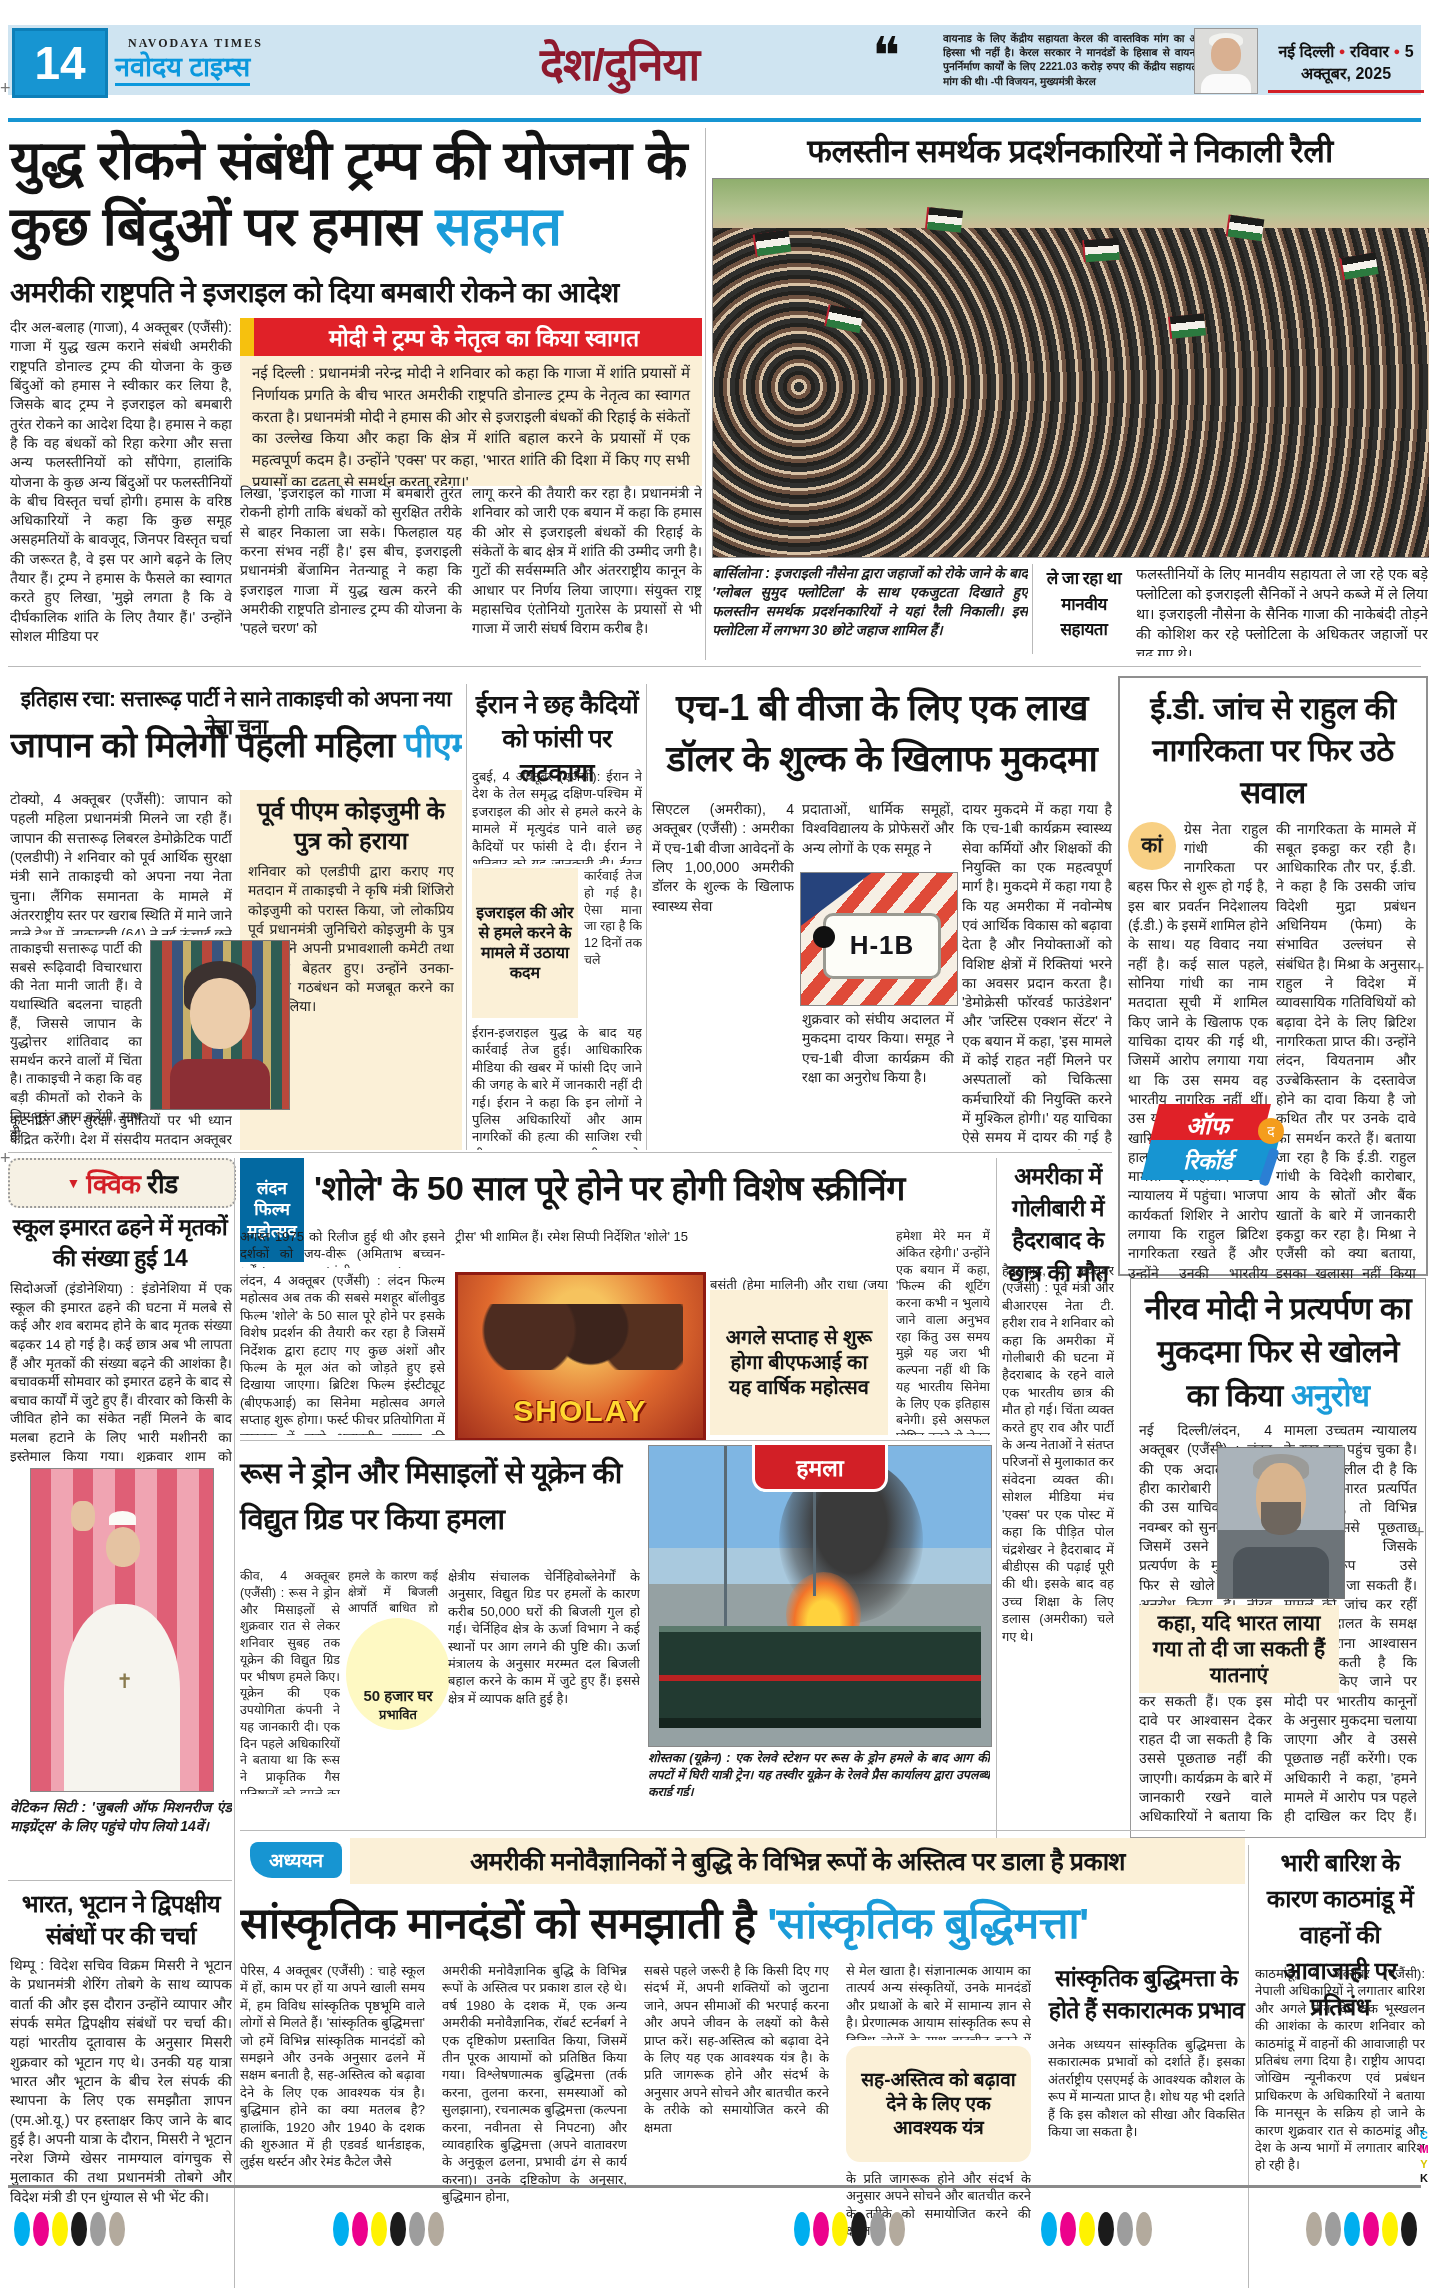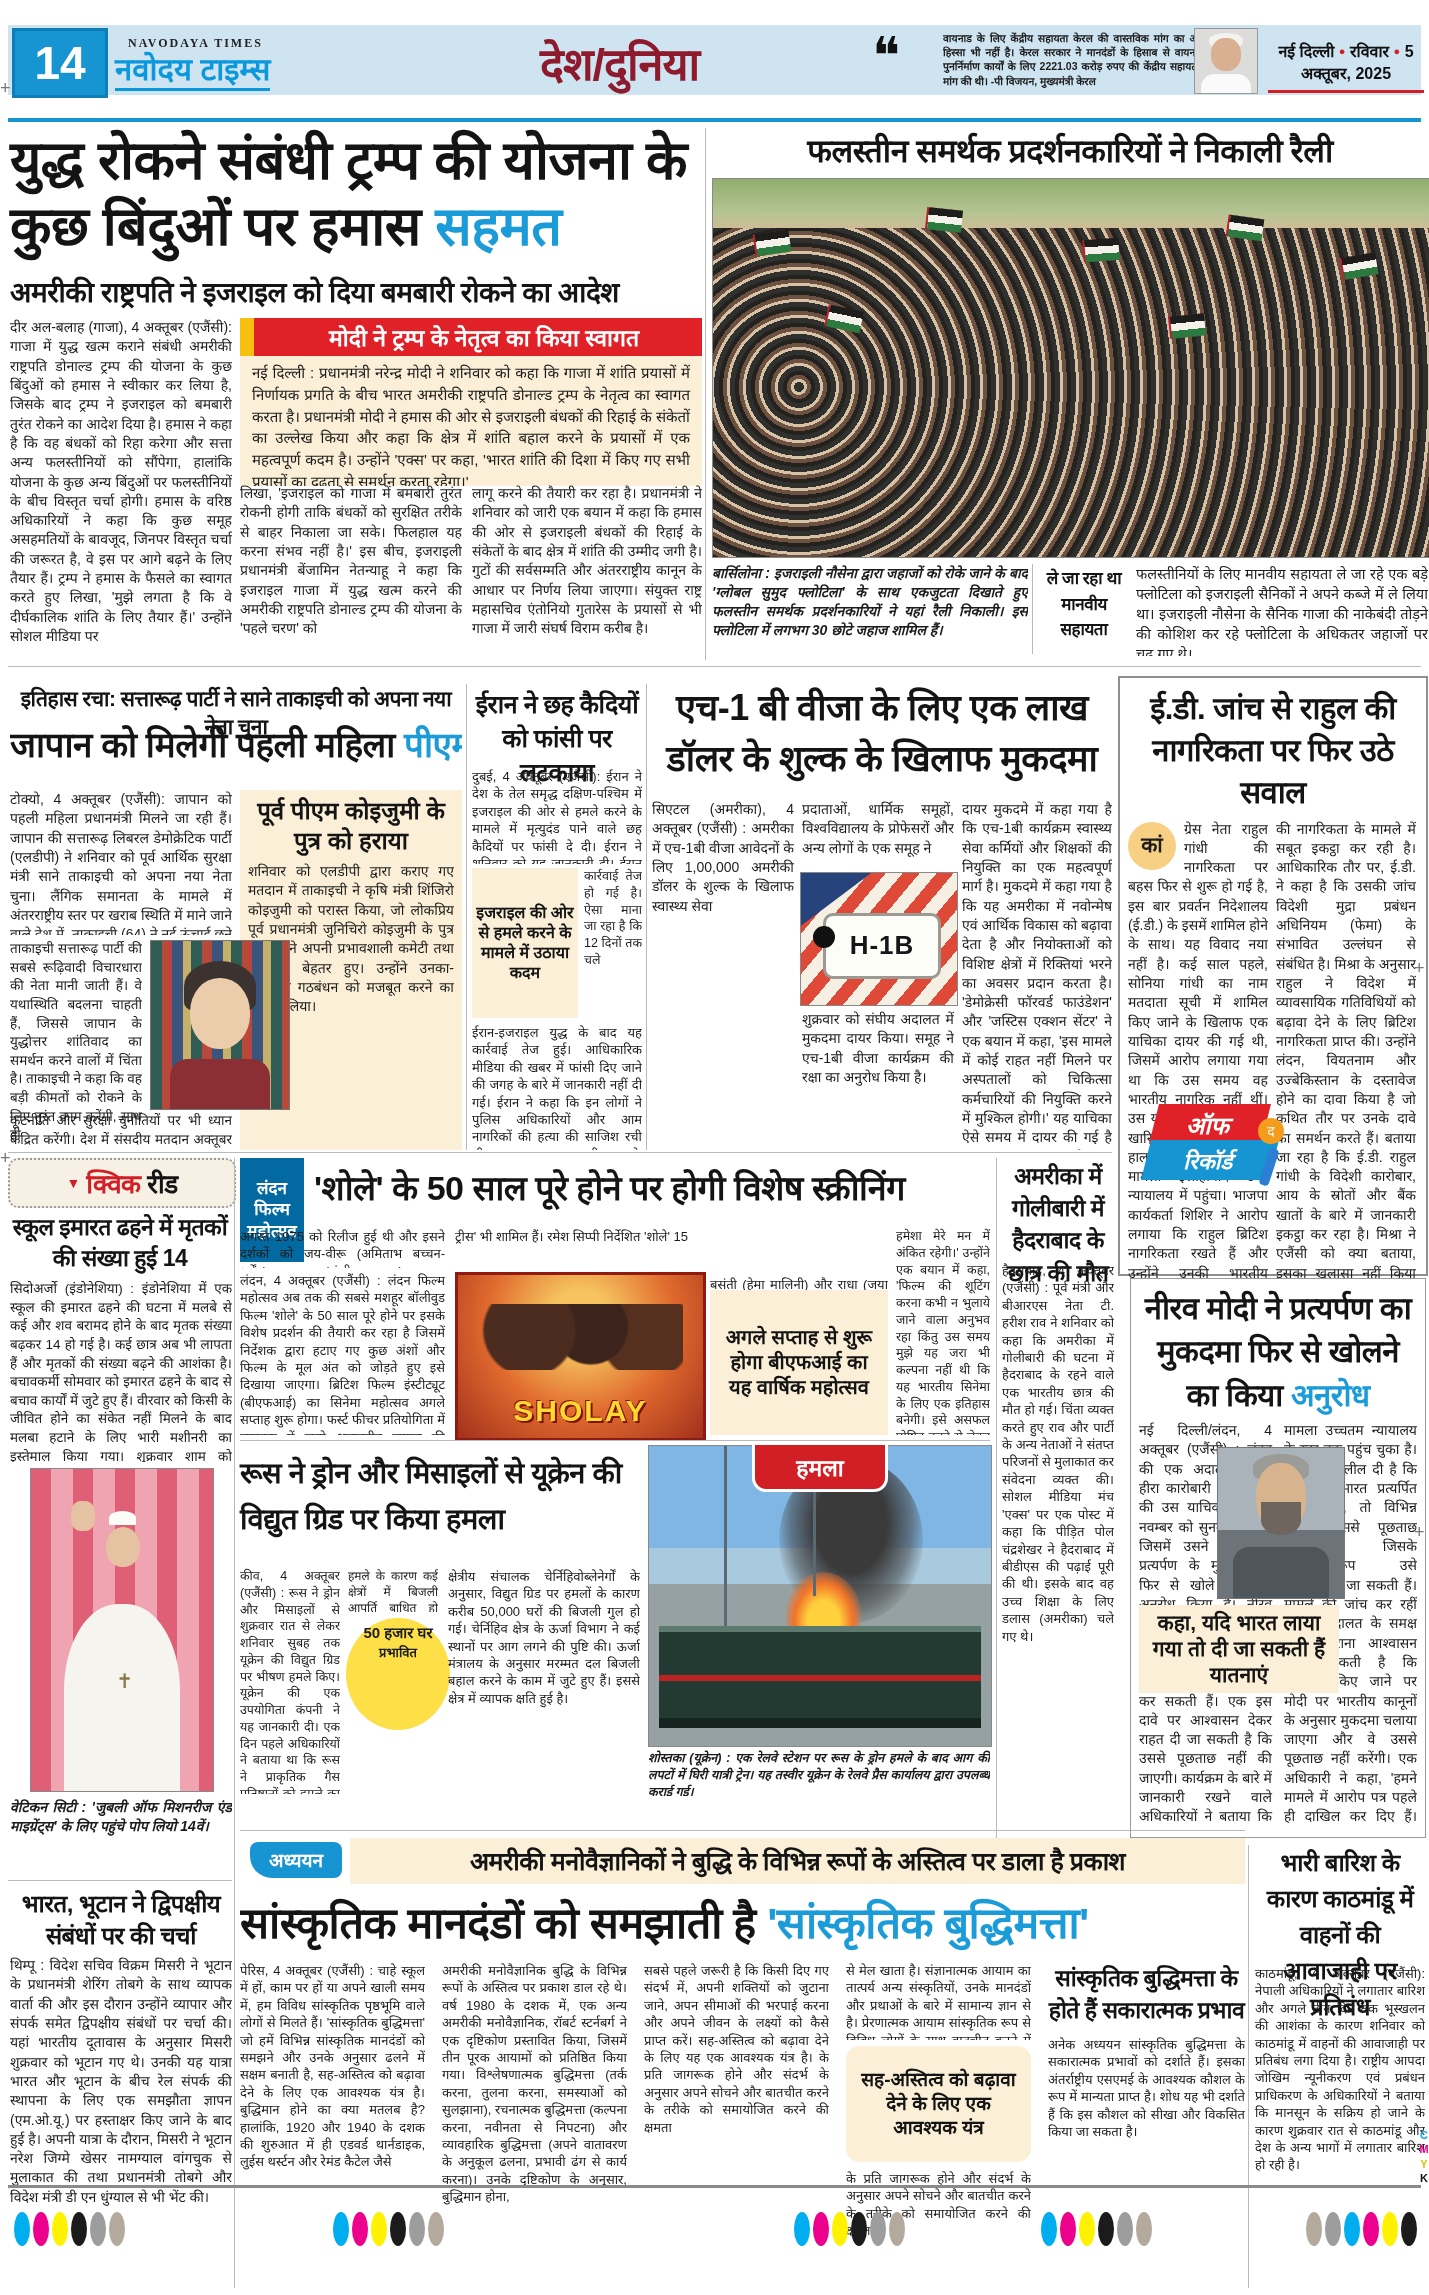--- a/index.html
+++ b/index.html
@@ -13,21 +13,21 @@
   .accent{color:#1b9cd9;}
   .vrule{background:#b9b9b9;width:1px;}
   .hrule{background:#b9b9b9;height:1px;}
   .cream{background:#fbf0d7;}
   .inset-title{font-weight:800;font-size:22px;line-height:1.25;text-align:center;color:#141414;}
   .caption{font-style:italic;font-weight:700;font-size:14px;line-height:1.35;text-align:justify;overflow:hidden;}
   
   .band{background:#cfe4f1;}
   .pageno{background:#1795d2;color:#fff;font-weight:700;font-size:46px;display:flex;align-items:center;justify-content:center;border:3px solid #0d7fb8;}
   .brand-en{font-family:"Liberation Serif","DejaVu Serif",serif;font-weight:700;font-size:12px;letter-spacing:2px;color:#222;}
-  .brand-hi{color:#0b98dd;font-weight:800;font-size:31px;letter-spacing:0px;border-bottom:3px solid #0b98dd;line-height:1.15;}
+  .brand-hi{color:#0b98dd;font-weight:800;font-size:27px;letter-spacing:0px;border-bottom:3px solid #0b98dd;line-height:1.15;}
   .section-title{color:#8e1a2e;font-weight:800;font-size:45px;letter-spacing:-1px;}
   .datebit{font-weight:800;font-size:16px;color:#111;}
   .reddot{color:#d21f26;font-size:11px;vertical-align:2px;}
   
   .photo{overflow:hidden;position:absolute;}
   .rally{background:
      linear-gradient(180deg,#8fae6d 0%,#b5c493 9%,#cdbd97 13%,rgba(0,0,0,0) 13%),
      repeating-radial-gradient(circle at 12% 55%,#30302e 0 5px,#d8c2a6 5px 8px,#6d5140 8px 12px,#23221f 12px 16px),
      repeating-radial-gradient(circle at 70% 70%,#3b3732 0 6px,#cbb396 6px 10px,#55463a 10px 15px),#c4ad92;}
   .flag{position:absolute;width:34px;height:22px;background:linear-gradient(180deg,#1d1d1b 0 33%,#f4f1ea 33% 66%,#2c7a3f 66%);box-shadow:-2px 0 0 #b7202e;}
@@ -64,21 +64,21 @@
   .cm-hair{position:absolute;left:22%;top:6%;width:56%;height:22%;background:#f2f2ef;border-radius:50% 50% 30% 30%;}
   .cm-shirt{position:absolute;left:10%;bottom:0;width:80%;height:30%;background:#fafafa;border-radius:14px 14px 0 0;}
   
   .redbox-head{background:#e02128;color:#ffffff;display:flex;align-items:center;justify-content:center;font-weight:800;font-size:23px;padding-left:26px;}
   .yellowbar{background:#f6c10e;}
   .quickread-box{background:#f6f1e4;border:2px dotted #999;border-radius:10px;}
   .qr-red{color:#d21f26;}
   .bluelabel{background:#0369a1;color:#fff;font-weight:800;font-size:17px;line-height:1.25;display:flex;align-items:center;justify-content:center;text-align:center;}
   .attack-tab{background:#d21f26;color:#fff;font-weight:800;font-size:23px;display:flex;align-items:center;justify-content:center;border:3px solid #fff;border-top:none;border-radius:0 0 14px 14px;}
   .study-tab{background:#1795d2;color:#fff;font-weight:800;font-size:19px;display:flex;align-items:center;justify-content:center;border-radius:8px 8px 8px 22px;}
-  .ellipse-inset{background:#fde047;border-radius:50%;display:flex;align-items:flex-start;justify-content:center;text-align:center;font-weight:800;font-size:15px;line-height:1.25;padding:6px;}
+  .ellipse-inset{background:#fef9c3;border-radius:50%;display:flex;align-items:flex-end;justify-content:center;text-align:center;font-weight:800;font-size:15px;line-height:1.25;padding:6px;}
   .dropcap{background:#f8d084;border-radius:50%;width:48px;height:48px;display:flex;align-items:center;justify-content:center;font-weight:800;font-size:21px;float:left;margin:2px 8px 2px 0;}
   .offrec{position:absolute;width:150px;height:96px;}
   .offrec .r1{position:absolute;left:8px;top:4px;width:112px;height:40px;background:#e02128;transform:skewX(-14deg);display:flex;align-items:center;justify-content:center;color:#fff;font-weight:800;font-size:24px;}
   .offrec .r2{position:absolute;left:0px;top:40px;width:128px;height:40px;background:#1795d2;transform:skewX(-14deg);display:flex;align-items:center;justify-content:center;color:#fff;font-weight:800;font-size:22px;}
   .offrec .coin{position:absolute;right:12px;top:18px;width:26px;height:26px;background:#f49d1d;border-radius:50%;color:#fff;font-size:14px;display:flex;align-items:center;justify-content:center;}
   .offrec .pen{position:absolute;right:22px;top:48px;width:10px;height:38px;background:#2b7fd4;border-radius:4px;transform:rotate(18deg);}
   
   .dot{width:16px;height:34px;border-radius:50%;margin-right:3px;display:inline-block;}
   .d-c{background:#00aeef;} .d-m{background:#ec018c;} .d-y{background:#fff200;} .d-k{background:#1b1b1b;} .d-g{background:#9d9d9d;} .d-t{background:#b3aa9d;}
   .cross{color:#777;font-size:18px;}

